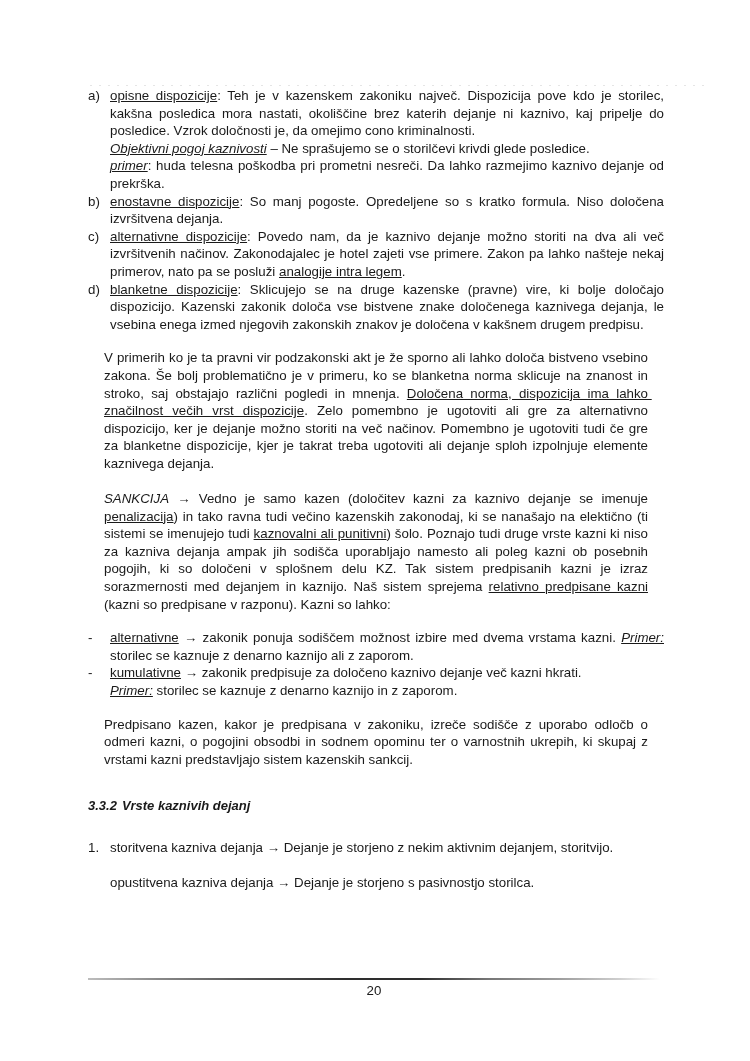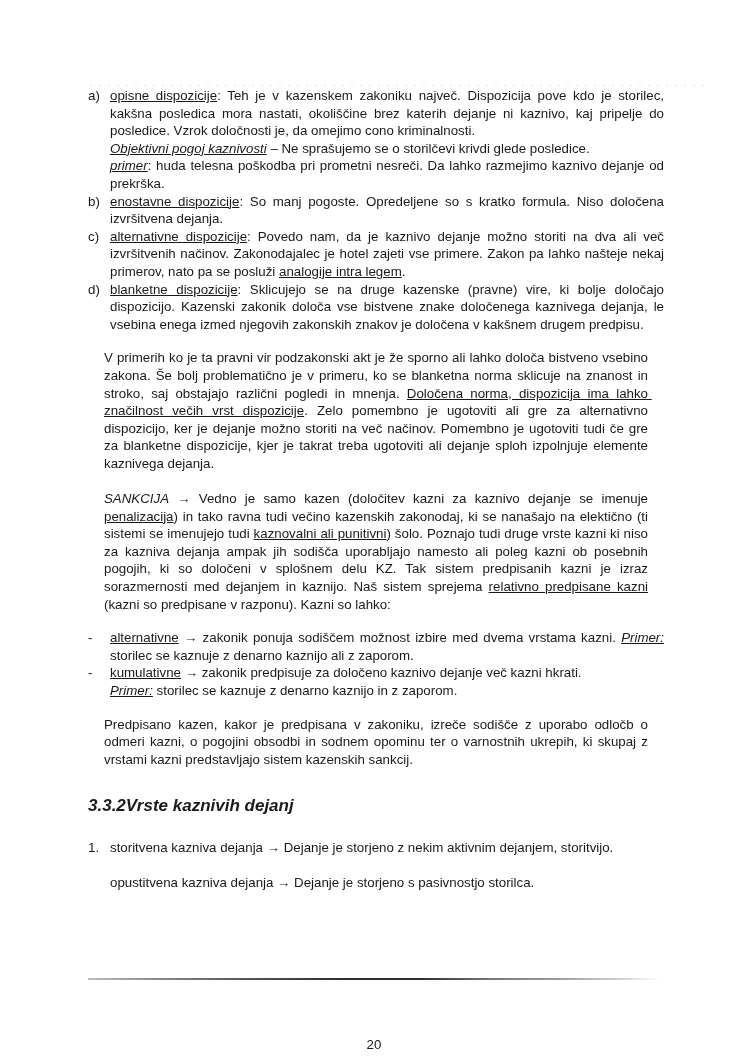--- a/index.html
+++ b/index.html
@@ -46,21 +46,21 @@
     margin: 16px;
     text-align: justify;
     white-space: pre-wrap;
   }
   .gap-top { margin-top: 17.6px; }
   .heading {
     display: flex;
     margin-top: 29px;
     font-weight: bold;
     font-style: italic;
-    font-size: 17px;
+    font-size: 13px;
   }
   .h-num { flex: 0 0 34px; }
   .num-gap { margin-top: 24px; }
   .sub-gap { margin-top: 17.6px; }
 
   
   .r-n  { }
   .r-u  { text-decoration: underline; }
   .r-iu { font-style: italic; text-decoration: underline; }
   .r-b  { font-weight: normal; }
@@ -72,21 +72,21 @@
     top: 978px;
     width: 572px;
     height: 2px;
     background: linear-gradient(90deg,
       #bdbdbd 0%, #8a8a8a 12%, #555555 28%, #2e2e2e 45%,
       #2e2e2e 58%, #767676 70%, #9c9c9c 82%, #cfcfcf 93%, rgba(255,255,255,0) 100%);
   }
   .page-number {
     position: absolute;
     left: 88px;
-    top: 1037px;
+    top: 983px;
     width: 572px;
     text-align: center;
     font-size: 13.3px;
   }
 </style>
 </head>
 <body>
 
 <div class="page">
   <div class="scan-artifact"></div>

